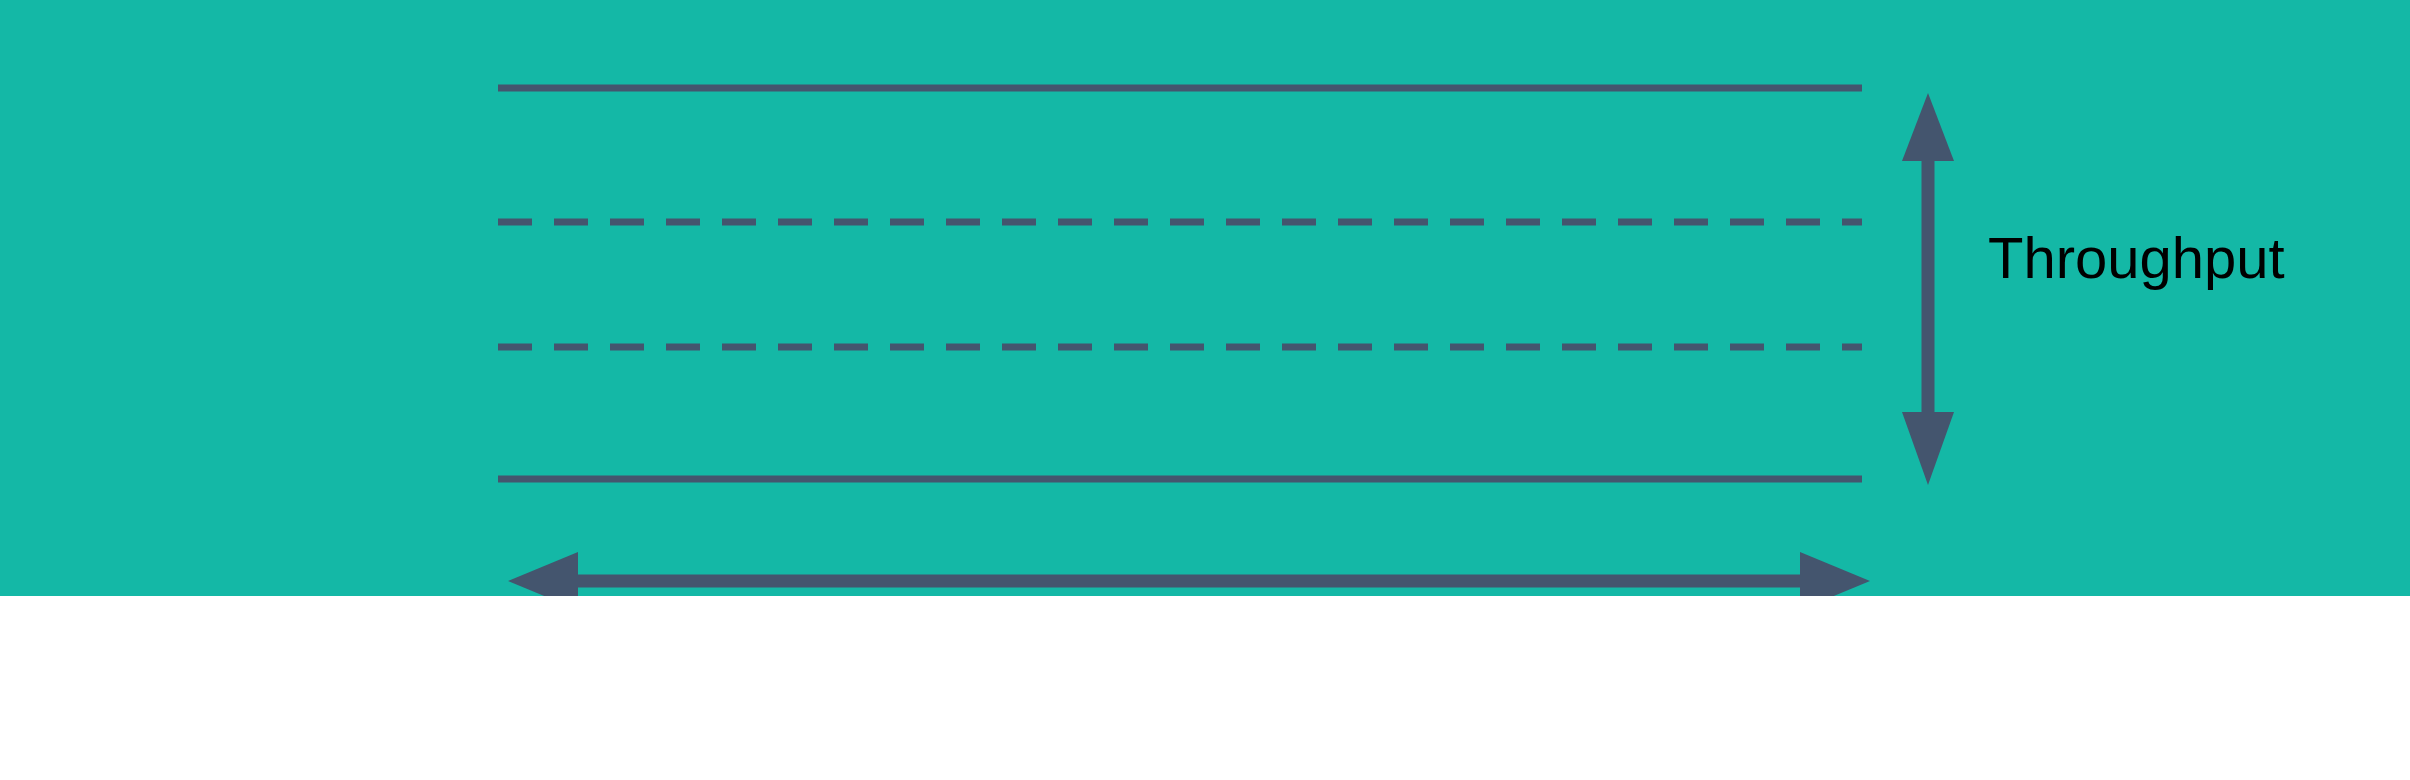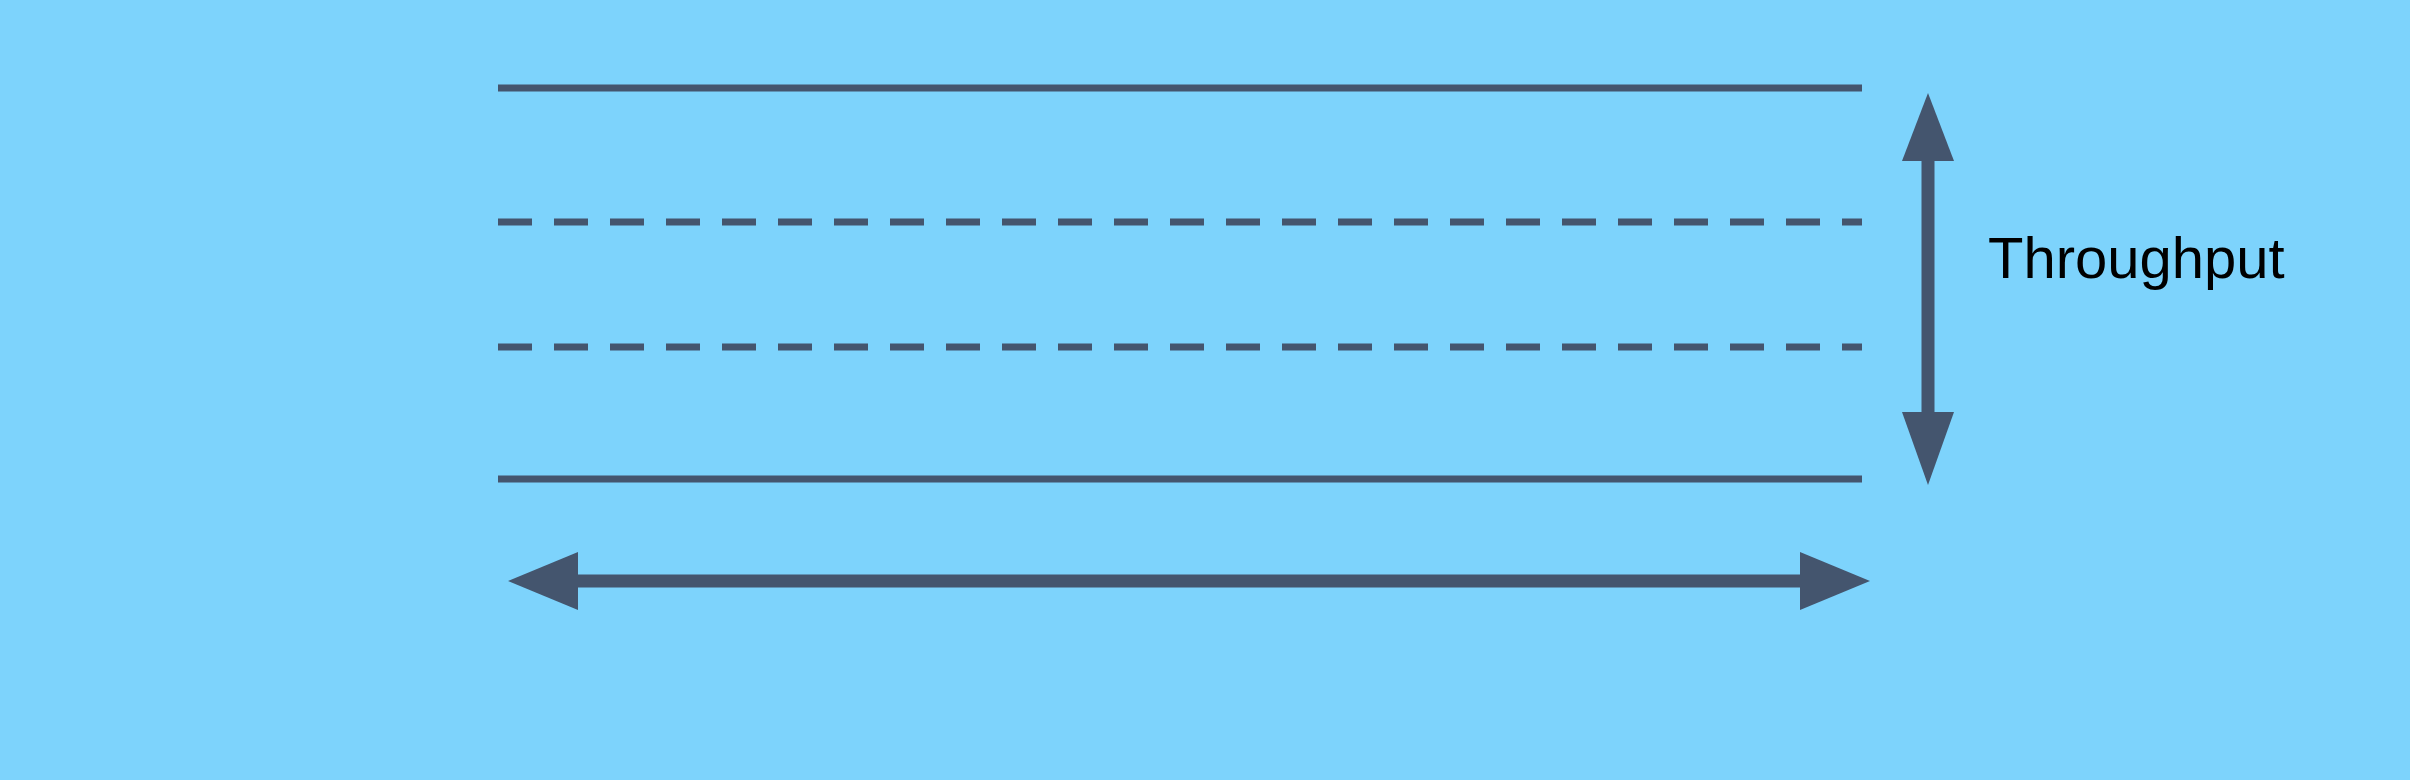--- a/index.html
+++ b/index.html
@@ -7,22 +7,22 @@
     margin: 0;
     padding: 0;
     background: #ffffff;
   }
   body {
     font-family: "Liberation Sans", sans-serif;
   }
   #canvas {
     position: relative;
     width: 2410px;
-    height: 780px;
-    background: #7dd3fc;
+    height: 596px;
+    background: #14b8a6;
     overflow: hidden;
   }
   #diagram-svg {
     position: absolute;
     left: 0;
     top: 0;
     width: 2410px;
     height: 780px;
     display: block;
   }

